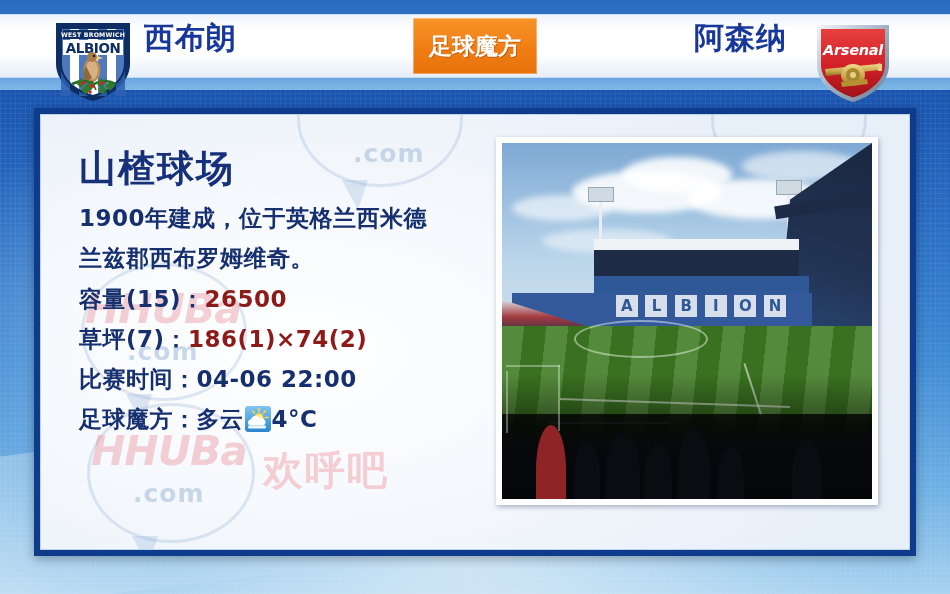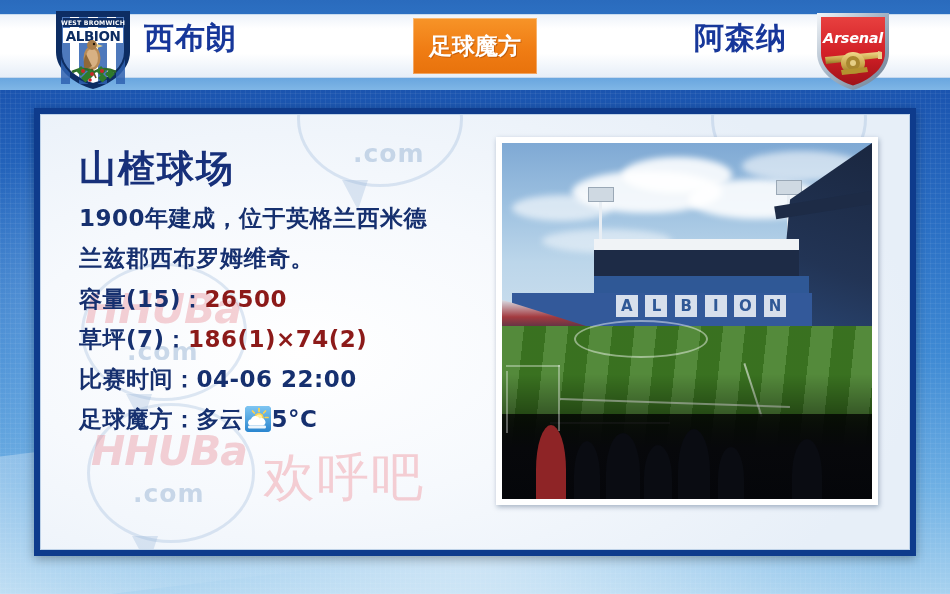--- a/index.html
+++ b/index.html
@@ -85,21 +85,21 @@
     font-weight: bold;
     color: #ffffff;
     letter-spacing: 0px;
     text-shadow: 1px 1px 0 rgba(150,60,0,0.45);
     font-family: "DejaVu Sans", "Liberation Sans", sans-serif;
   }
 
   
   .crest {
     position: absolute;
-    top: 8px;
+    top: 20px;
     width: 82px;
     height: 84px;
   }
   .crest.home { left: 52px; }
   .crest.away { left: 812px; }
 
   
   .card {
     position: absolute;
     left: 34px; top: 108px;
@@ -147,22 +147,22 @@
     color: rgba(232,140,150,0.40);
     letter-spacing: -1px;
   }
   .wm-text-com {
     font-size: 25px;
     font-weight: bold;
     color: rgba(160,185,215,0.55);
     letter-spacing: 1px;
   }
   .wm-text-cn {
-    font-size: 52px;
-    font-weight: normal;
+    font-size: 40px;
+    font-weight: bold;
     color: rgba(240,150,160,0.45);
     letter-spacing: 2px;
   }
 
   
   .info {
     position: absolute;
     left: 38px; top: 32px;
     width: 430px;
   }
@@ -468,21 +468,21 @@
                 <g stroke="#ffd24a" stroke-width="1.7" stroke-linecap="round">
                   <line x1="14" y1="2.5" x2="14" y2="5.5"></line>
                   <line x1="20.5" y1="5" x2="18.6" y2="7"></line>
                   <line x1="7.5" y1="5" x2="9.4" y2="7"></line>
                   <line x1="23" y1="11.5" x2="20.2" y2="11.5"></line>
                 </g>
                 <circle cx="14" cy="11.5" r="4.6" fill="#ffd24a"></circle>
                 <circle cx="14" cy="11.5" r="3" fill="#fff0a8"></circle>
                 <path d="M5 19.5 a3.3 3.3 0 0 1 1 -6.3 a4.6 4.6 0 0 1 8.6 -0.6 a3.6 3.6 0 0 1 3.7 6.9 Z" fill="#ffffff"></path>
                 <path d="M4 19.5 h16 a1.6 1.6 0 0 1 0 3 H4 a1.6 1.6 0 0 1 0 -3 Z" fill="#eef6fc"></path>
-              </svg></span><span>5°C</span>
+              </svg></span><span>4°C</span>
         </div>
       </div>
 
       <div class="photo-frame">
         <div class="photo">
           <div class="sky"></div>
 
           <div class="cloud" style="left:70px; top:28px; width:150px; height:42px;"></div>
           <div class="cloud" style="left:120px; top:14px; width:110px; height:36px;"></div>
           <div class="cloud" style="left:186px; top:36px; width:140px; height:40px;"></div>

